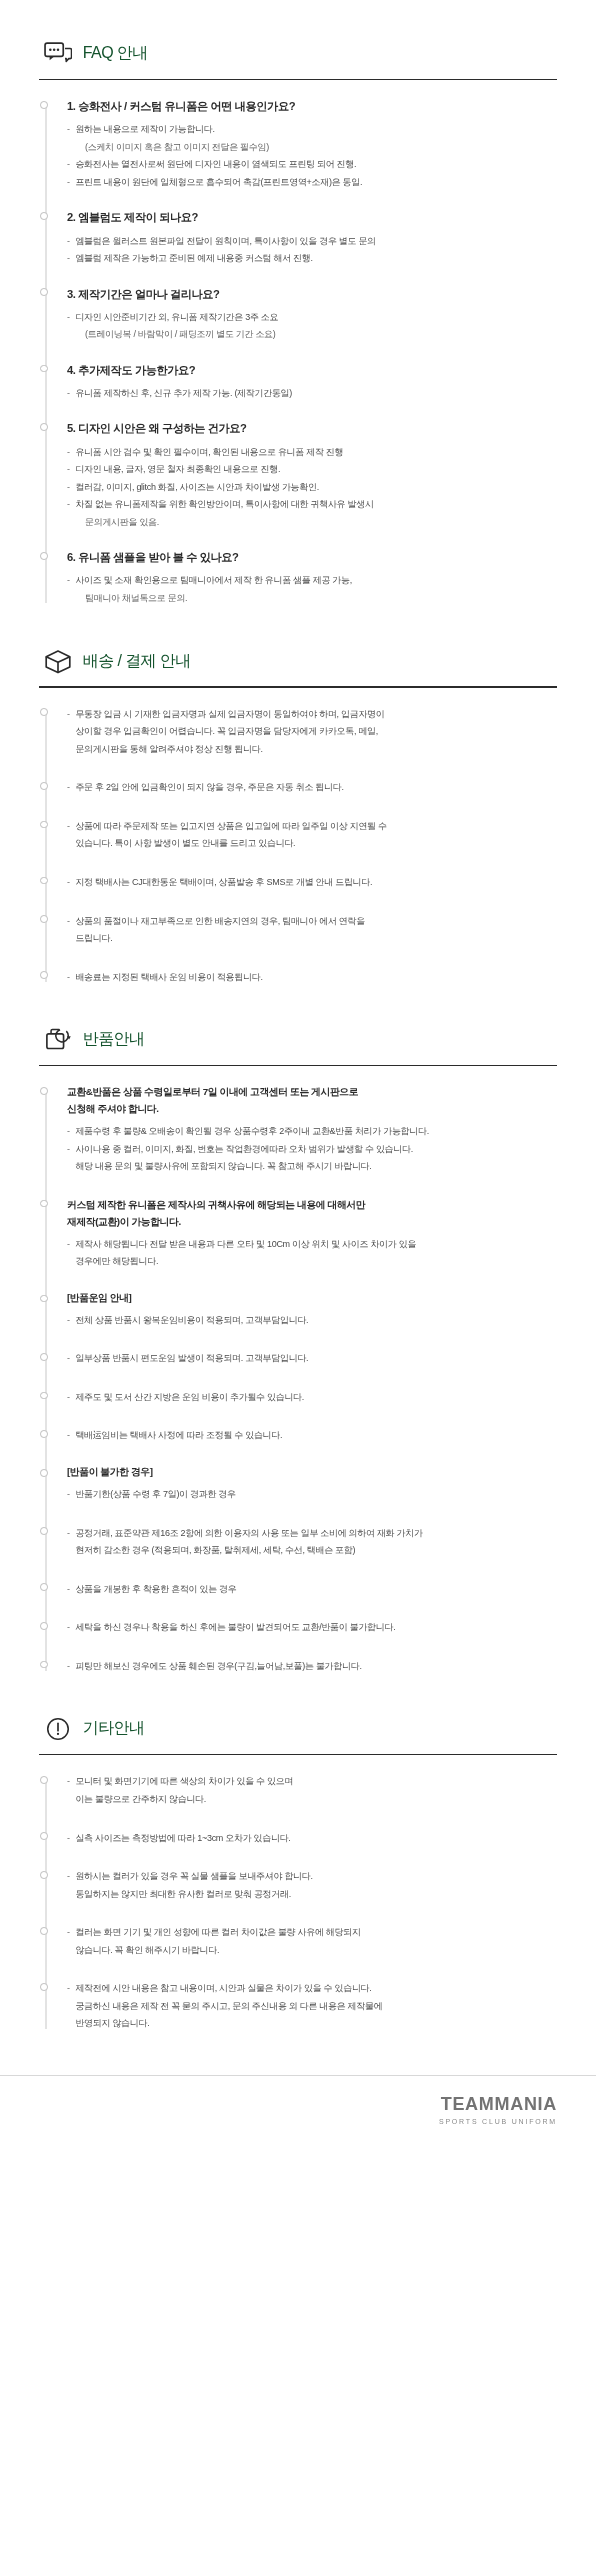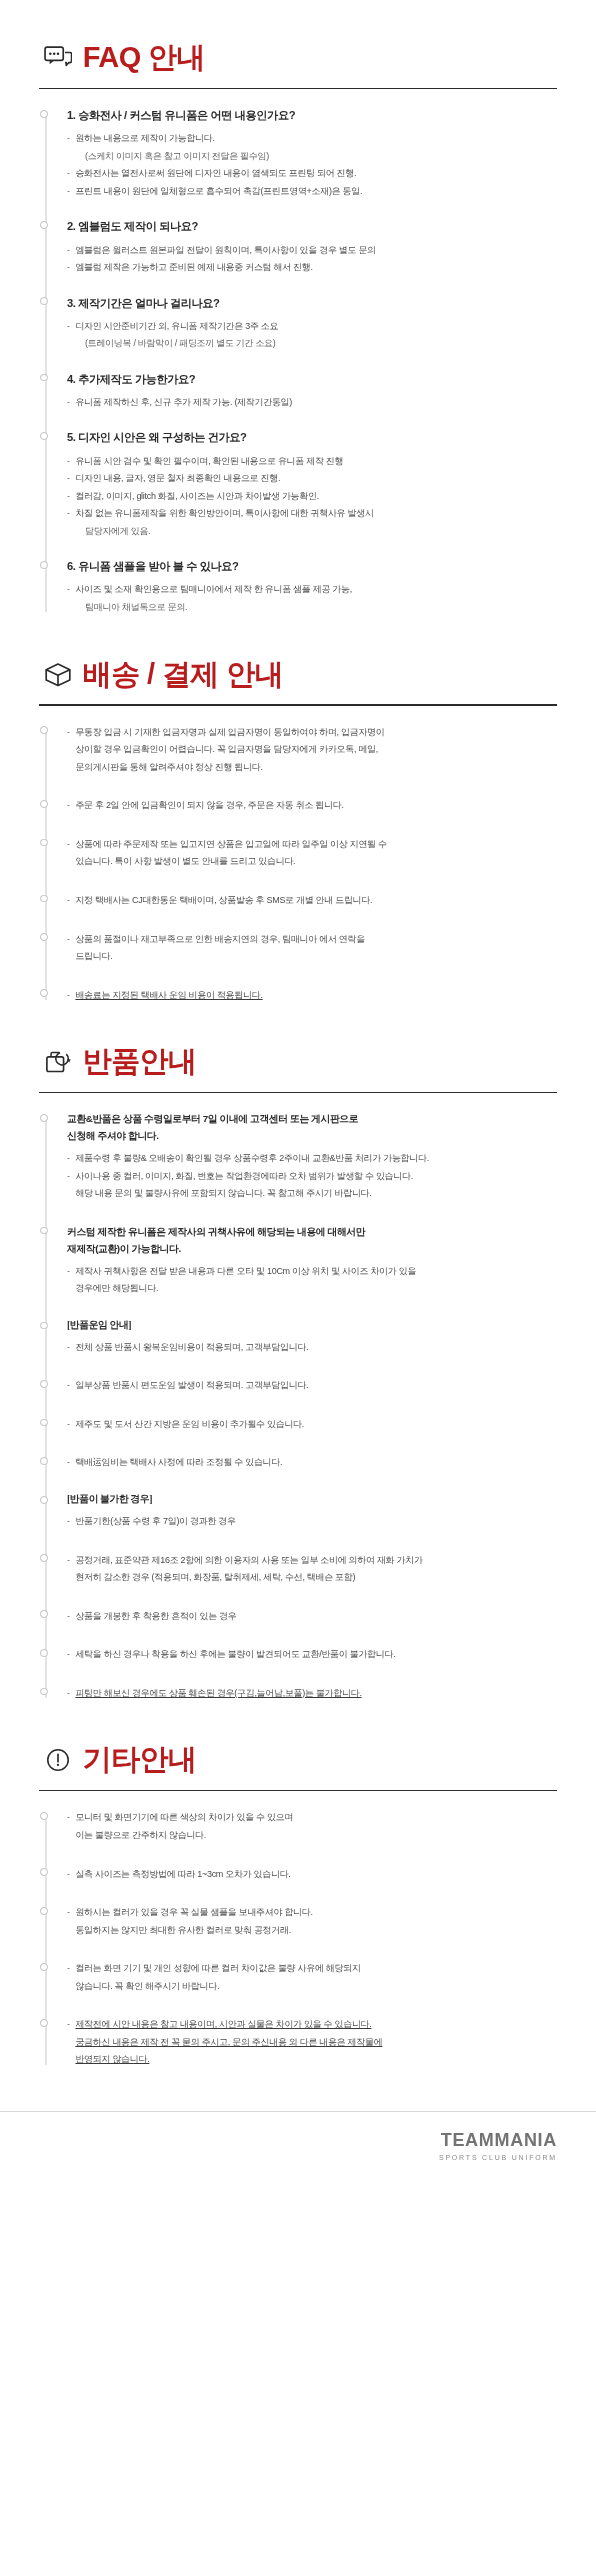--- a/index.html
+++ b/index.html
@@ -25,24 +25,24 @@
     padding: 0 0 0 42px;
     margin-top: 38px;
     margin-bottom: 9.8px;
   }
   .section-head .hicon {
     width: 31px; height: 31px;
     display: flex; align-items: center; justify-content: center;
     flex: none;
   }
   .section-head .htitle {
-    font-size: 29px;
-    font-weight: bold;
+    font-size: 16px;
+    font-weight: normal;
     letter-spacing: -0.6px;
-    color: #b91c1c;
+    color: #14532d;
   }
 
   
   .divider {
     height: 1.4px;
     background: #2b2b2b;
     margin: 0 39px 0 39px;
   }
 
   
@@ -94,21 +94,21 @@
     color: #6a6a6a;
   }
   .qitem li.lv2 {
     padding-left: 18px;
     color: #5d5d5d;
   }
   .qitem li.lv2::before { content: ""; }
 
   
   .pitem { position: relative; margin-bottom: 21px; }
-  .pitem:last-child { margin-bottom: 4.2px; text-decoration: underline; }
+  .pitem:last-child { margin-bottom: 4.2px; }
   .pitem .dot {
     position: absolute;
     left: -27px;
     top: 2.8px;
     width: 7.7px; height: 7.7px;
     border-radius: 50%;
     background: #ffffff;
     border: 1.4px solid #bdbdbd;
   }
   .pitem p {
@@ -134,21 +134,20 @@
     letter-spacing: -0.4px;
     line-height: 1.7;
     margin-bottom: 5.6px;
   }
   .label-head {
     font-size: 9.8px;
     font-weight: bold;
     color: #2b2b2b;
     letter-spacing: -0.4px;
     margin-bottom: 7px;
-    font-family: Liberation Serif, serif;
   }
 
   
   .footer {
     margin-top: 42px;
     padding: 18px 39px 24px 39px;
     border-top: 0.7px solid #d8d8d8;
     text-align: right;
   }
   .footer .brand {
@@ -226,21 +225,21 @@
     </div>
 
     <div class="qitem">
       <span class="dot"></span>
       <div class="qtitle">5. 디자인 시안은 왜 구성하는 건가요?</div>
       <ul>
         <li class="lv1">유니폼 시안 검수 및 확인 필수이며, 확인된 내용으로 유니폼 제작 진행</li>
         <li class="lv1">디자인 내용, 글자, 영문 철자 최종확인 내용으로 진행.</li>
         <li class="lv1">컬러감, 이미지, glitch 화질, 사이즈는 시안과 차이발생 가능확인.</li>
         <li class="lv1">차질 없는 유니폼제작을 위한 확인방안이며, 특이사항에 대한 귀책사유 발생시</li>
-        <li class="lv2">담당자에게 있음.</li>
+        <li class="lv2">문의게시판을 있음.</li>
       </ul>
     </div>
 
     <div class="qitem">
       <span class="dot"></span>
       <div class="qtitle">6. 유니폼 샘플을 받아 볼 수 있나요?</div>
       <ul>
         <li class="lv1">사이즈 및 소재 확인용으로 팀매니아에서 제작 한 유니폼 샘플 제공 가능,</li>
         <li class="lv2">팀매니아 채널톡으로 문의.</li>
       </ul>
@@ -323,21 +322,21 @@
       <p class="lead">사이나용 중 컬러, 이미지, 화질, 번호는 작업환경에따라 오차 범위가 발생할 수 있습니다.</p>
       <p>해당 내용 문의 및 불량사유에 포함되지 않습니다. 꼭 참고해 주시기 바랍니다.</p>
     </div>
 
     <div class="pitem">
       <span class="dot"></span>
       <div class="bold-head">
         <span>커스텀 제작한 유니폼은 제작사의 귀책사유에 해당되는 내용에 대해서만</span><br>
         <span>재제작(교환)이 가능합니다.</span>
       </div>
-      <p class="lead">제작사 귀책사항은 전달 받은 내용과 다른 오타 및 10Cm 이상 위치 및 사이즈 차이가 있을</p>
+      <p class="lead">제작사 해당됩니다 전달 받은 내용과 다른 오타 및 10Cm 이상 위치 및 사이즈 차이가 있을</p>
       <p>경우에만 해당됩니다.</p>
     </div>
 
     <div class="pitem">
       <span class="dot"></span>
       <div class="label-head">[반품운임 안내]</div>
       <p class="lead">전체 상품 반품시 왕복운임비용이 적용되며, 고객부담입니다.</p>
     </div>
 
     <div class="pitem">

